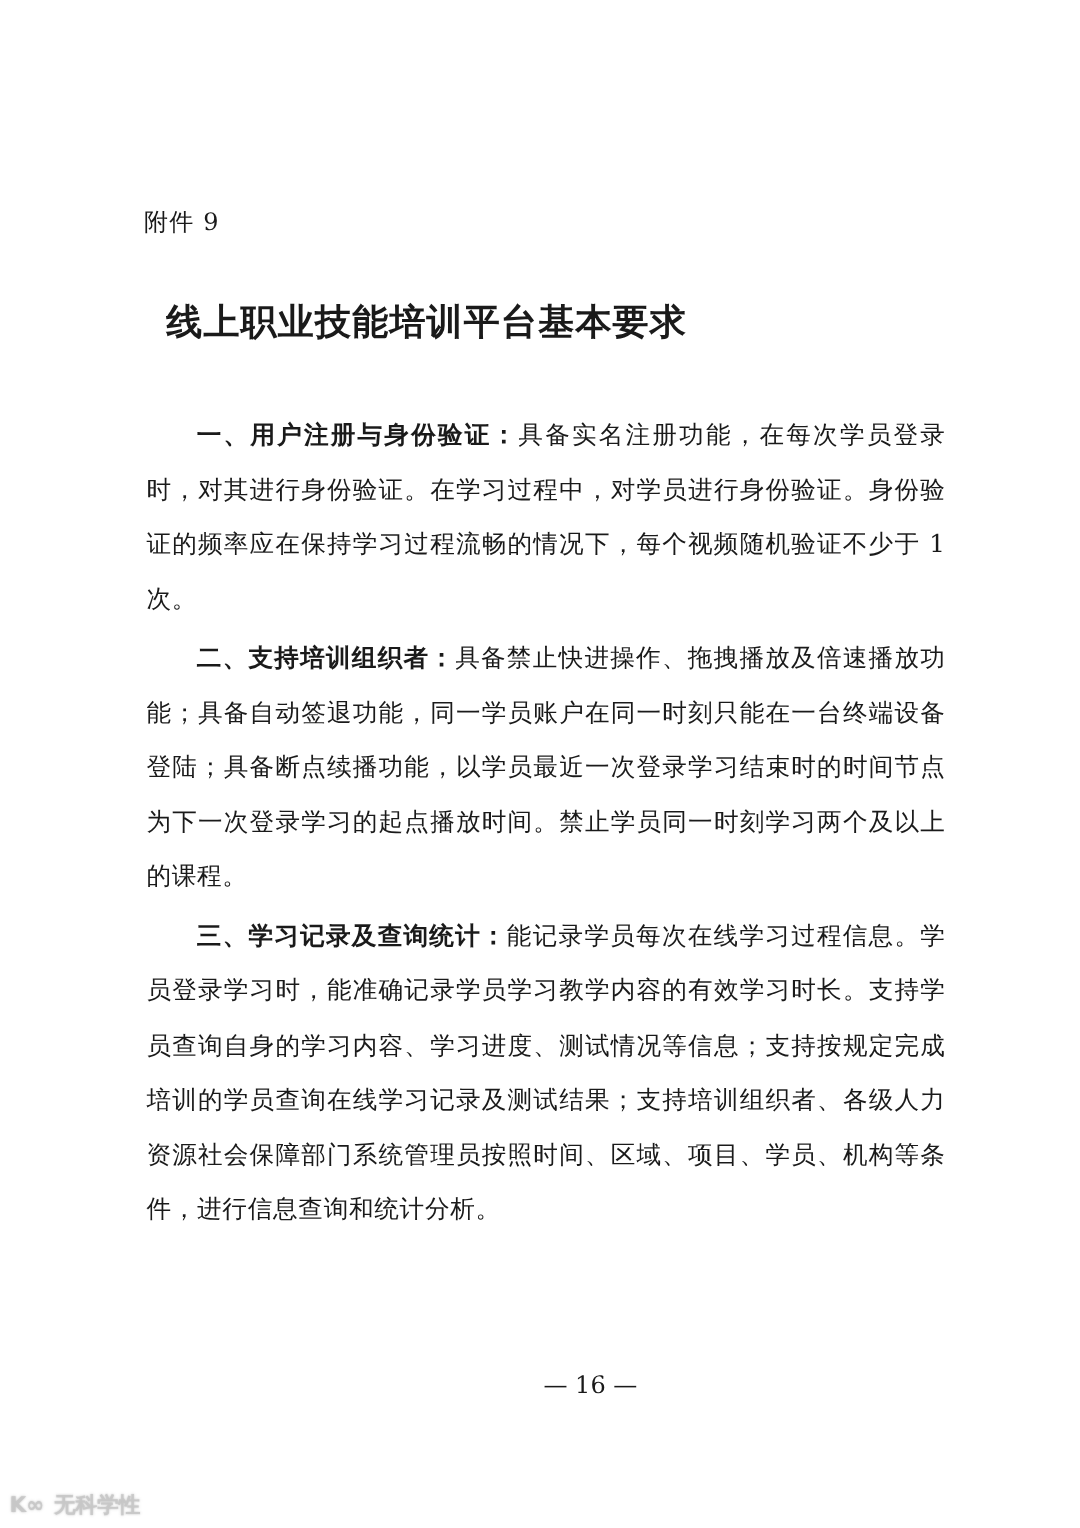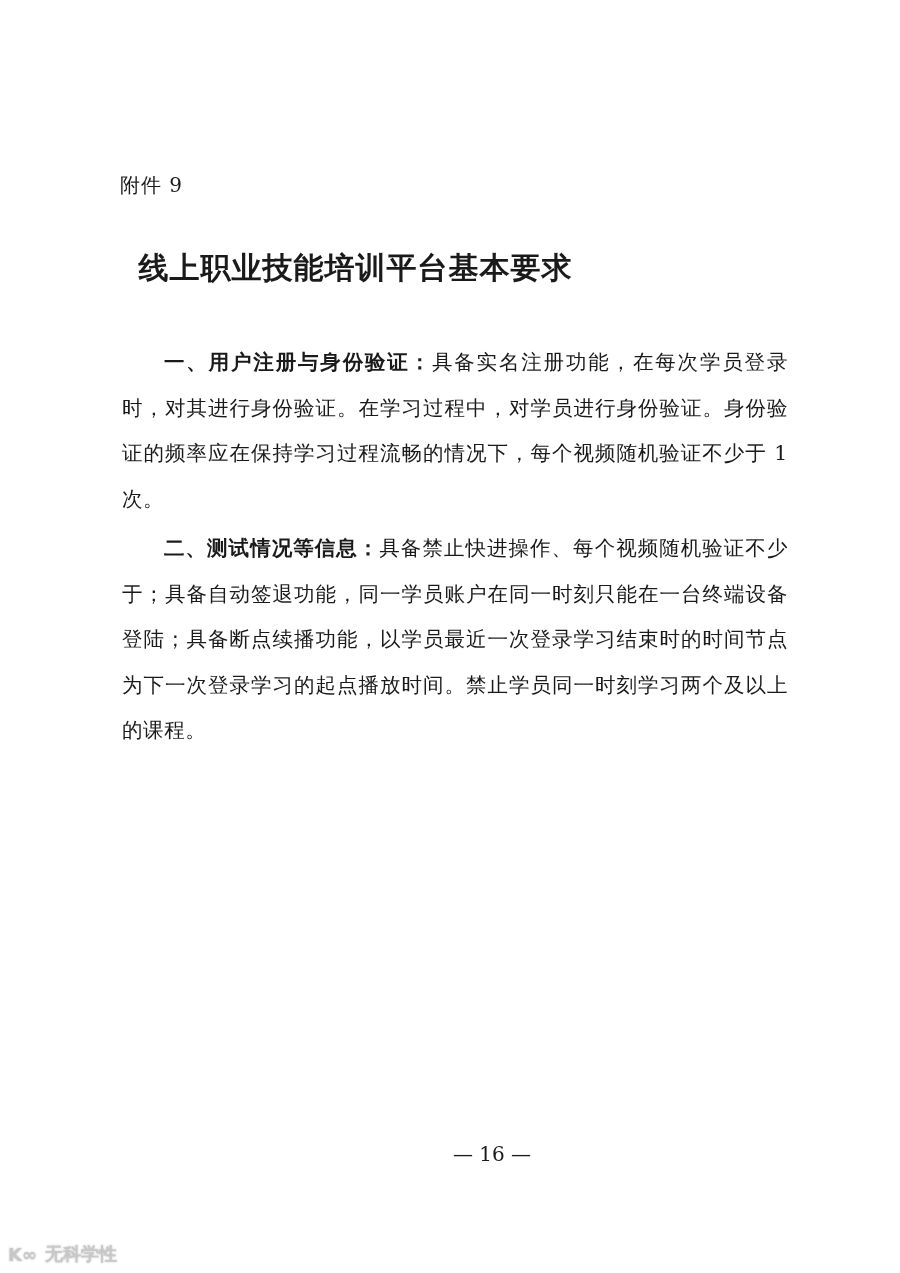--- a/index.html
+++ b/index.html
@@ -18,21 +18,22 @@
       text-shadow: 0 0 2px rgba(120,120,120,0.5); }
   </style>
 </head>
 <body>
 
 <div class="annex">附件 9</div>
 <div class="title">线上职业技能培训平台基本要求</div>
 
 <div class="body-text">
   <p class="para"><span class="head">一、用户注册与身份验证：</span><span>具备实名注册功能，在每次学员登录时，对其进行身份验证。在学习过程中，对学员进行身份验证。身份验证的频率应在保持学习过程流畅的情况下，每个视频随机验证不少于 1 次。</span></p>
-  <p class="para"><span class="head">二、测试情况等信息：</span><span>具备禁止快进操作、每个视频随机验证不少于；具备自动签退功能，同一学员账户在同一时刻只能在一台终端设备登陆；具备断点续播功能，以学员最近一次登录学习结束时的时间节点为下一次登录学习的起点播放时间。禁止学员同一时刻学习两个及以上的课程。</span></p>
+  <p class="para"><span class="head">二、支持培训组织者：</span><span>具备禁止快进操作、拖拽播放及倍速播放功能；具备自动签退功能，同一学员账户在同一时刻只能在一台终端设备登陆；具备断点续播功能，以学员最近一次登录学习结束时的时间节点为下一次登录学习的起点播放时间。禁止学员同一时刻学习两个及以上的课程。</span></p>
+  <p class="para"><span class="head">三、学习记录及查询统计：</span><span>能记录学员每次在线学习过程信息。学员登录学习时，能准确记录学员学习教学内容的有效学习时长。支持学员查询自身的学习内容、学习进度、测试情况等信息；支持按规定完成培训的学员查询在线学习记录及测试结果；支持培训组织者、各级人力资源社会保障部门系统管理员按照时间、区域、项目、学员、机构等条件，进行信息查询和统计分析。</span></p>
 </div>
 
 <div class="page-num">— 16 —</div>
 
 <div class="watermark">
   <span>K∞</span>
   <span>无科学性</span>
 </div>
 
 </body></html>

